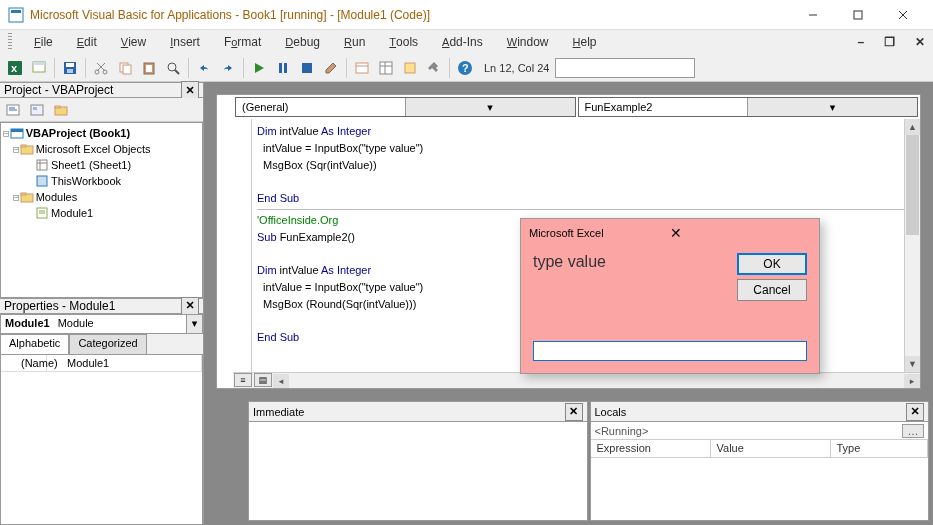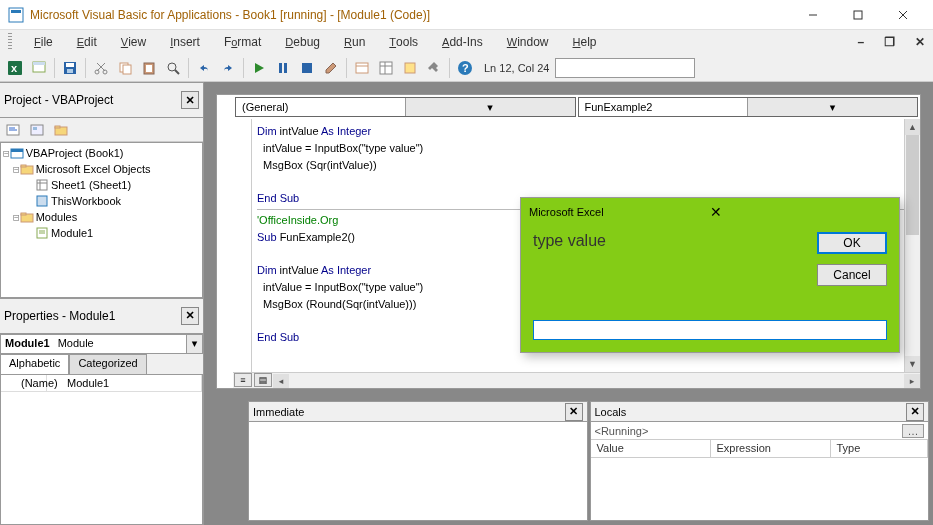--- a/index.html
+++ b/index.html
@@ -14,29 +14,29 @@
 .menuitem{padding:2px 6px;color:#333;font-size:12px;}
 .menuitem u{text-decoration:underline;}
 .mdibtn{padding:0 4px;color:#333;font-size:12px;font-weight:bold;}
 .toolbar{height:28px;background:#f0f0f0;display:flex;align-items:center;padding:0 4px;gap:2px;border-bottom:1px solid #ccc;}
 .tbtn{width:22px;height:22px;display:flex;align-items:center;justify-content:center;}
 .tsep{width:1px;height:20px;background:#ccc;margin:0 2px;}
 .status-pos{color:#333;font-size:11px;margin-left:6px;}
 .tb-combo{width:140px;height:20px;border:1px solid #999;background:#fff;margin-left:4px;}
 .workspace{display:flex;height:443px;}
 .leftcol{width:204px;display:flex;flex-direction:column;border-right:1px solid #999;}
-.pane-title{height:36px;background:#f0f0f0;border:1px solid #999;border-left:none;border-right:none;display:flex;align-items:center;padding:0 4px;}
+.pane-title{height:16px;background:#f0f0f0;border:1px solid #999;border-left:none;border-right:none;display:flex;align-items:center;padding:0 4px;}
 .pane-title span{flex:1;font-size:12px;}
 .closex{width:18px;height:18px;border:1px solid #888;font-weight:bold;display:flex;align-items:center;justify-content:center;background:#e8e8e8;}
 .proj-toolbar{height:24px;display:flex;align-items:center;gap:2px;padding:0 2px;background:#f0f0f0;border-bottom:1px solid #ccc;}
 .tree{flex:1;background:#fff;border:1px solid #999;overflow:auto;padding:2px;}
 .tree-row{display:flex;align-items:center;height:16px;white-space:nowrap;}
 .connector{color:#999;font-family:monospace;display:inline-block;}
 .tree-icon{width:14px;height:14px;display:inline-flex;align-items:center;justify-content:center;margin-right:2px;}
-.bold{font-weight:normal;}
+.bold{font-weight:bold;}
 .props-combo{height:20px;display:flex;border:1px solid #999;}
 .props-combo .name{font-weight:bold;padding:2px 4px;background:#fff;}
 .props-combo .type{flex:1;padding:2px 4px;background:#fff;}
 .props-combo .arrow{width:16px;background:#e8e8e8;border-left:1px solid #999;display:flex;align-items:center;justify-content:center;}
 .tabs{height:20px;display:flex;}
 .tab{padding:2px 8px;border:1px solid #999;background:#fff;border-bottom:none;}
 .tab.inactive{background:#e0e0e0;}
 .grid{flex:1;background:#fff;border:1px solid #999;overflow:auto;}
 .grow{display:flex;border-bottom:1px solid #ddd;}
 .gcell{padding:2px 20px;border-right:1px solid #ddd;}
@@ -61,26 +61,26 @@
 .hscroll .arrow{width:16px;height:14px;background:#e0e0e0;display:flex;align-items:center;justify-content:center;font-size:9px;color:#555;}
 .bottom-panes{height:120px;display:flex;gap:2px;margin:0 4px 4px;padding-left:40px;}
 .bpane{flex:1;border:1px solid #999;background:#fff;display:flex;flex-direction:column;}
 .bpane-title{height:20px;background:#f0f0f0;display:flex;align-items:center;padding:0 4px;border-bottom:1px solid #999;}
 .bpane-title span{flex:1;}
 .locals-status{height:18px;display:flex;align-items:center;padding:0 4px;color:#555;border-bottom:1px solid #ccc;}
 .dots{width:22px;height:14px;border:1px solid #999;background:#e8e8e8;display:flex;align-items:center;justify-content:center;margin-left:auto;}
 .locals-head{height:18px;display:flex;border-bottom:1px solid #ccc;}
 .lh{padding:2px 6px;border-right:1px solid #ccc;color:#333;}
 
-.dialog{position:absolute;left:520px;top:197px;width:380px;height:156px;background:#84cc16;border:1px solid #999;box-shadow:4px 4px 10px rgba(0,0,0,0.25);}
+.dialog{position:absolute;left:520px;top:218px;width:300px;height:156px;background:#fca5a5;border:1px solid #999;box-shadow:4px 4px 10px rgba(0,0,0,0.25);}
 .dtitle{height:28px;display:flex;align-items:center;padding:0 8px;font-size:12px;}
 .dtitle span{flex:1;}
 .dbody{padding:6px 12px;display:flex;gap:10px;}
 .dmsg{flex:1;font-size:16px;color:#333;}
-.dbtns{display:flex;flex-direction:column;gap:10px;}
+.dbtns{display:flex;flex-direction:column;gap:4px;}
 .dbtn{width:70px;height:22px;border:1px solid #888;background:#e8e8e8;display:flex;align-items:center;justify-content:center;font-size:12px;}
 .dbtn.primary{border:2px solid #0078d7;}
 .dinput{position:absolute;left:12px;bottom:12px;right:12px;height:20px;border:1px solid #0078d7;}
 svg{display:block;}
 </style>
 </head>
 <body>
 
 <div class="titlebar">
   <span class="vba-icon">
@@ -411,22 +411,22 @@
       <div class="bpane">
         <div class="bpane-title">
             <span>Locals</span>
             <div class="closex">✕</div>
           </div>
         <div class="locals-status">
             <span>&lt;Running&gt;</span>
             <span class="dots">…</span>
           </div>
         <div class="locals-head">
+          <div class="lh" style="width:120px">Expression</div>
           <div class="lh" style="width:120px">Value</div>
-          <div class="lh" style="width:120px">Expression</div>
           <div class="lh" style="flex:1">Type</div>
         </div>
         <div style="flex:1"></div>
       </div>
     </div>
   </div>
 </div>
 
 <div class="dialog">
   <div class="dtitle">

